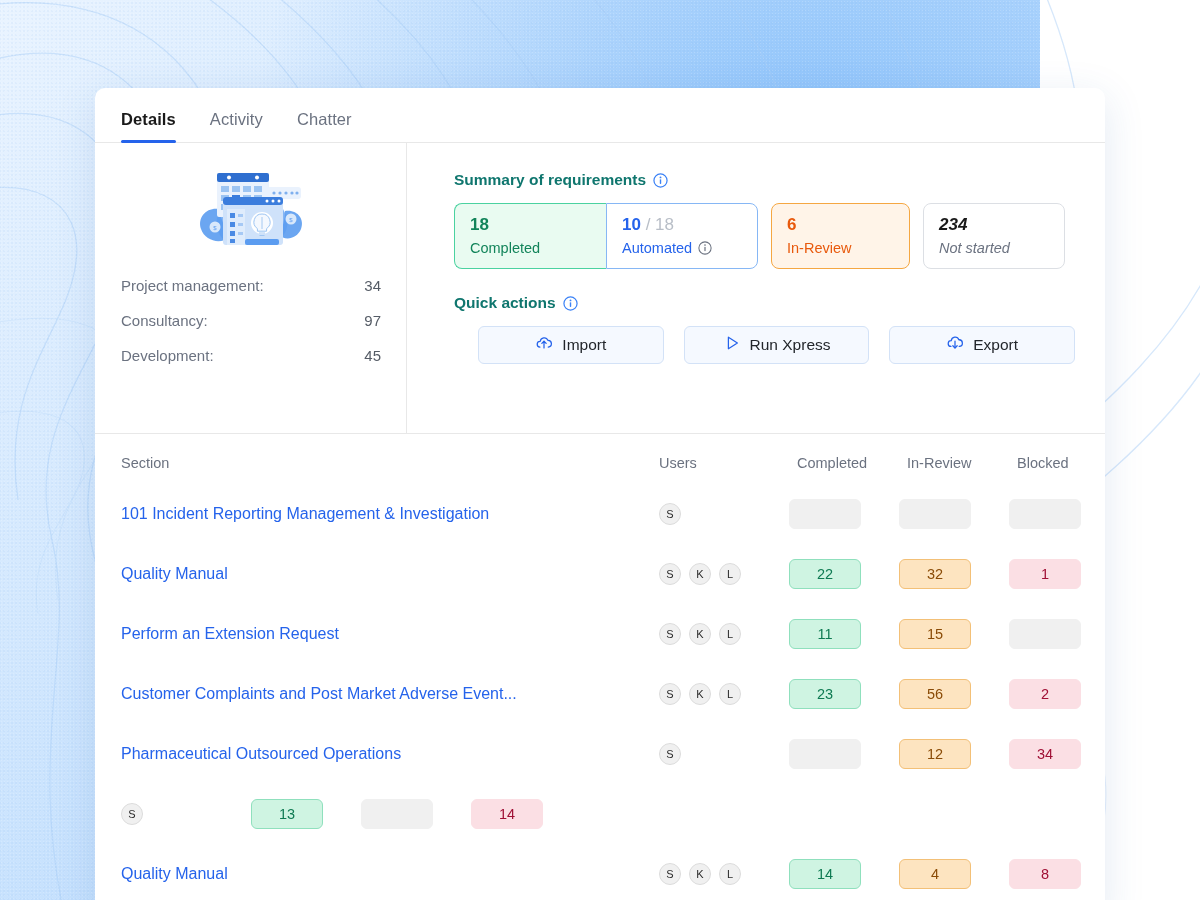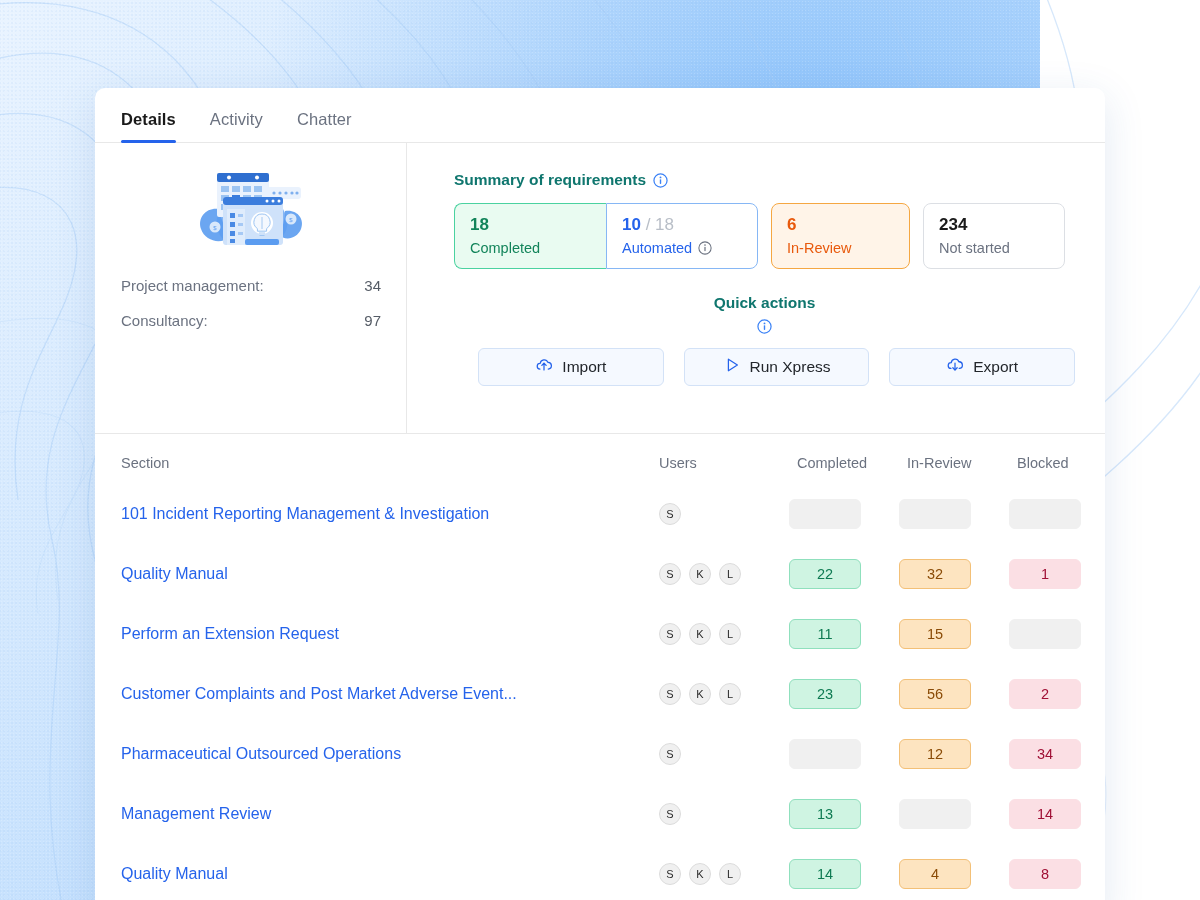--- a/index.html
+++ b/index.html
@@ -178,26 +178,27 @@
     border-radius: 8px;
   }
   .sc-review .num { color: #e8590c; }
   .sc-review .cap { color: #e8590c; }
 
   .sc-notstarted {
     width: 142px;
     background: #ffffff;
     border: 1px solid #dcdfe4;
     border-radius: 8px;
+    font-style: italic;
   }
   .sc-notstarted .num { color: #1a1a1a; }
   .sc-notstarted .cap { color: #6b7280; }
 
   
-  .qa-title { margin-top: 25px; flex-direction: column; }
+  .qa-title { margin-top: 25px; }
 
   .qa-row { display: flex; gap: 20px; padding-left: 24px; }
   .qa-btn {
     flex: 1;
     height: 38px;
     background: #f5f9ff;
     border: 1px solid #d3e2f7;
     border-radius: 6px;
     display: flex;
     align-items: center;
@@ -381,20 +382,24 @@
         </div>
 
         <div class="effort-row">
           <span class="lbl">Project management:</span>
           <span class="val">34</span>
         </div>
         <div class="effort-row">
           <span class="lbl">Consultancy:</span>
           <span class="val">97</span>
         </div>
+        <div class="effort-row">
+          <span class="lbl">Development:</span>
+          <span class="val">45</span>
+        </div>
       </div>
 
       <div class="right-panel">
 
         <div class="sec-title">
           <span>Summary of requirements</span>
           <span class="info-ico">
             <svg width="15" height="15" viewBox="0 0 16 16">
               <circle cx="8" cy="8" r="7" fill="none" stroke="#3b82f6" stroke-width="1.3"></circle>
               <circle cx="8" cy="4.7" r="1" fill="#3b82f6"></circle>
@@ -586,21 +591,20 @@
               <div class="pill empty"></div>
             </div>
             <div class="c-num">
               <div class="pill orange">12</div>
             </div>
             <div class="c-num">
               <div class="pill red">34</div>
             </div>
           </div>
           <div class="trow">
-            <div class="c-section"><span class="sec-link">Management Review</span></div>
             <div class="c-users">
               <div class="avatars">
                 <div class="av">S</div>
               </div>
             </div>
             <div class="c-num">
               <div class="pill green">13</div>
             </div>
             <div class="c-num">
               <div class="pill empty"></div>

